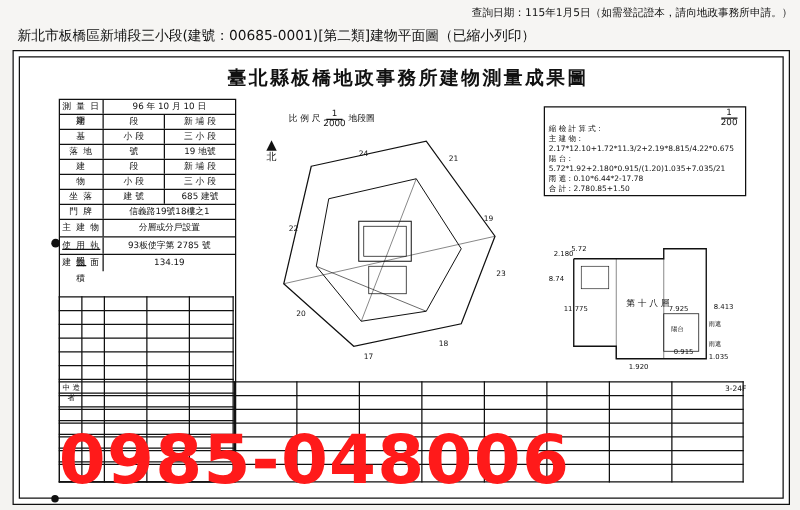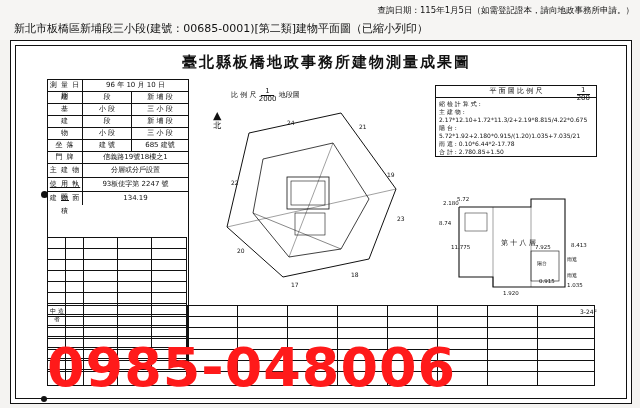--- a/index.html
+++ b/index.html
@@ -111,20 +111,25 @@
         <div class="lab">建</div>
         <div class="v1">段</div>
         <div class="v2">新 埔 段</div>
       </div>
       <div class="row split">
         <div class="lab">基</div>
         <div class="v1">小 段</div>
         <div class="v2">三  小 段</div>
       </div>
       <div class="row split">
+        <div class="lab">落 地</div>
+        <div class="v1">號</div>
+        <div class="v2">19   地號</div>
+      </div>
+      <div class="row split">
         <div class="lab">建</div>
         <div class="v1">段</div>
         <div class="v2">新 埔 段</div>
       </div>
       <div class="row split">
         <div class="lab">物</div>
         <div class="v1">小 段</div>
         <div class="v2">三  小 段</div>
       </div>
       <div class="row split">
@@ -135,21 +140,21 @@
       <div class="row">
         <div class="lab">門   牌</div>
         <div class="val c">信義路19號18樓之1</div>
       </div>
       <div class="row" style="height:13px;text-decoration:underline;">
         <div class="lab" style="line-height:13px;">主 建 物</div>
         <div class="val c" style="line-height:13px;">分層或分戶設置</div>
       </div>
       <div class="row" style="height:13px;">
         <div class="lab" style="line-height:13px;text-decoration:underline;">使 用 執 照</div>
-        <div class="val c" style="line-height:13px;">93板使字第 2247 號</div>
+        <div class="val c" style="line-height:13px;">93板使字第 2785 號</div>
       </div>
       <div class="row" style="height:13px;">
         <div class="lab" style="line-height:13px;">建 物 面 積</div>
         <div class="val c" style="line-height:13px;">134.19</div>
       </div>
     </div>
 
     <div class="gridblock">
       <div class="gb-col" style="left:0;"></div>
       <div class="gb-col" style="left:18px;"></div>
@@ -221,21 +226,20 @@
         <text x="206" y="140" font-size="6" fill="#111">23</text>
         <text x="160" y="196" font-size="6" fill="#111">18</text>
         <text x="100" y="206" font-size="6" fill="#111">17</text>
         <text x="46" y="172" font-size="6" fill="#111">20</text>
         <text x="40" y="104" font-size="6" fill="#111">22</text>
         <text x="96" y="44" font-size="6" fill="#111">24</text>
       </svg>
     </div>
 
     <div class="rtop">
-      <div class="hd">平 面 圖 比 例 尺</div>
       <div class="scale">
         <span class="frac"><span class="top">1</span><br><span>200</span></span>
       </div>
       <div class="body">
         <div>縮 檢 計 算 式：</div>
         <div>主 建 物   : 2.17*12.10+1.72*11.3/2+2.19*8.815/4.22*0.675</div>
         <div>陽 台     : 5.72*1.92+2.180*0.915/(1.20)1.035+7.035/21</div>
         <div>雨 遮     : 0.10*6.44*2-17.78</div>
         <div>合   計   : 2.780.85+1.50</div>
       </div>

